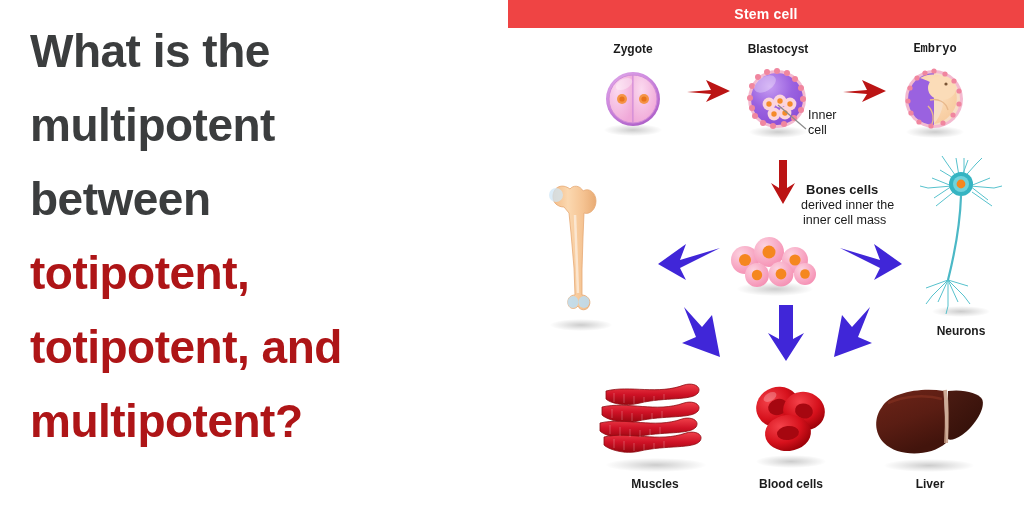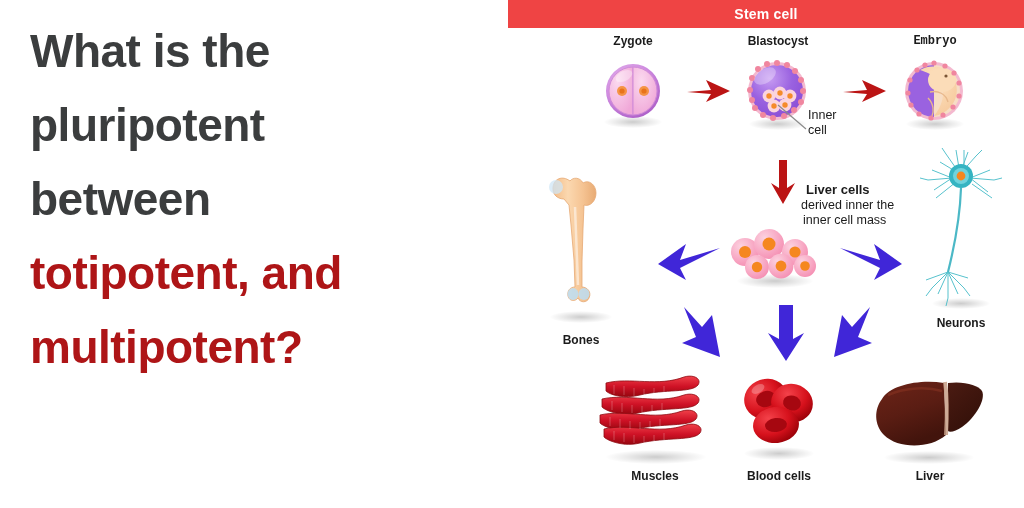--- a/index.html
+++ b/index.html
@@ -52,21 +52,21 @@
     align-items: center;
     justify-content: center;
   }
   #title-bar .title-text {
     color: #ffffff;
     font-size: 14px;
     font-weight: bold;
     letter-spacing: 0.2px;
   }
 
-  .node { position: absolute; }
+  .node { position: absolute; margin-top: 8px; }
   .node-label {
     position: absolute;
     width: 160px;
     text-align: center;
     font-size: 12px;
     font-weight: bold;
     color: #1b1b1b;
     left: 50%;
     transform: translateX(-50%);
     white-space: nowrap;
@@ -88,22 +88,23 @@
   }
   svg { display: block; overflow: visible; }
 </style>
 </head>
 <body>
 
 <div id="page">
 
   <div id="headline-panel">
     <div class="headline-line hl-dark">What is the</div>
-    <div class="headline-line hl-dark">pluripotent</div>
+    <div class="headline-line hl-dark">multipotent</div>
     <div class="headline-line hl-dark">between</div>
+    <div class="headline-line hl-red">totipotent,</div>
     <div class="headline-line hl-red">totipotent, and</div>
     <div class="headline-line hl-red">multipotent?</div>
   </div>
 
   <div id="diagram-panel">
 
     <div id="title-bar">
       <span class="title-text">Stem cell</span>
     </div>
 
@@ -230,21 +231,21 @@
           <circle cx="27" cy="36" r="2.6"></circle>
             <circle cx="35" cy="31" r="2.6"></circle>
         </g>
       </svg>
     </div>
 
     <svg width="28" height="48" style="position:absolute;left:261px;top:158px;">
       <path d="M10 2 L18 2 L18 30 L26 25 L14 46 L2 25 L10 30 Z" fill="#bb1414"></path>
     </svg>
 
-    <div class="plain-label bold-label" style="left:298px; top:182px; font-size:13px;">Liver cells</div>
+    <div class="plain-label bold-label" style="left:298px; top:182px; font-size:13px;">Bones cells</div>
     <div class="plain-label" style="left:293px; top:198px;">derived inner the</div>
     <div class="plain-label" style="left:295px; top:213px;">inner cell mass</div>
 
     <div class="node" style="left:215px; top:222px; width:110px; height:70px;">
       <div class="shadow-ell" style="left:14px; top:52px; width:76px; height:14px;"></div>
       <svg width="110" height="70" style="position:absolute;left:0;top:0;">
         <defs>
           <radialGradient id="scCell" cx="35%" cy="30%" r="75%">
             <stop offset="0%" stop-color="#fcd2e0"></stop>
             <stop offset="100%" stop-color="#f58fb3"></stop>
@@ -282,21 +283,20 @@
     <svg width="40" height="62" style="position:absolute;left:258px;top:303px;">
       <path d="M13 2 L27 2 L27 36 L38 30 L20 58 L2 30 L13 36 Z" fill="#4026d8"></path>
     </svg>
 
     <svg width="50" height="60" style="position:absolute;left:318px;top:305px;">
       <path d="M44 2 L26 22 L16 10 L8 52 L46 38 L32 32 Z" fill="#4026d8"></path>
     </svg>
 
     <div class="node" style="left:18px; top:165px; width:110px; height:190px;">
       <div class="shadow-ell" style="left:24px; top:146px; width:62px; height:12px;"></div>
-      <div class="node-label" style="top:168px;">Bones</div>
       <svg width="110" height="160" style="position:absolute;left:0;top:0;">
         <defs>
           <linearGradient id="boneG" x1="0" y1="0" x2="1" y2="0">
             <stop offset="0%" stop-color="#f3bb86"></stop>
             <stop offset="35%" stop-color="#fbd8b0"></stop>
             <stop offset="70%" stop-color="#f5c392"></stop>
             <stop offset="100%" stop-color="#e8ab74"></stop>
           </linearGradient>
         </defs>
         <path d="M44 16 C36 10 28 14 27 22 C26 30 32 34 38 34 L43 40 L45 60 L48 95 L49 122
@@ -354,21 +354,21 @@
         </g>
         <g stroke="#ffffff" stroke-width="0.7" opacity="0.35">
           <path d="M34 20 L34 29 M44 21 L44 30 M54 23 L54 31 M64 24 L64 31 M74 23 L74 30 M84 21 L84 28"></path>
           <path d="M32 36 L32 45 M42 38 L42 47 M52 40 L52 48 M62 41 L62 48 M72 40 L72 47 M82 38 L82 45"></path>
           <path d="M30 52 L30 61 M40 54 L40 63 M50 56 L50 64 M60 57 L60 64 M70 56 L70 63 M80 54 L80 61"></path>
           <path d="M34 66 L34 75 M44 68 L44 77 M54 70 L54 78 M64 71 L64 78 M74 70 L74 77 M84 68 L84 75"></path>
         </g>
       </svg>
     </div>
 
-    <div class="node" style="left:216px; top:365px; width:110px; height:130px;">
+    <div class="node" style="left:228px; top:365px; width:110px; height:130px;">
       <div class="shadow-ell" style="left:20px; top:82px; width:70px; height:13px;"></div>
       <div class="node-label" style="top:104px;">Blood cells</div>
       <svg width="110" height="100" style="position:absolute;left:0;top:0;">
         <defs>
           <radialGradient id="rbcG" cx="35%" cy="30%" r="75%">
             <stop offset="0%" stop-color="#f4424a"></stop>
             <stop offset="60%" stop-color="#d6111c"></stop>
             <stop offset="100%" stop-color="#990108"></stop>
           </radialGradient>
         </defs>

